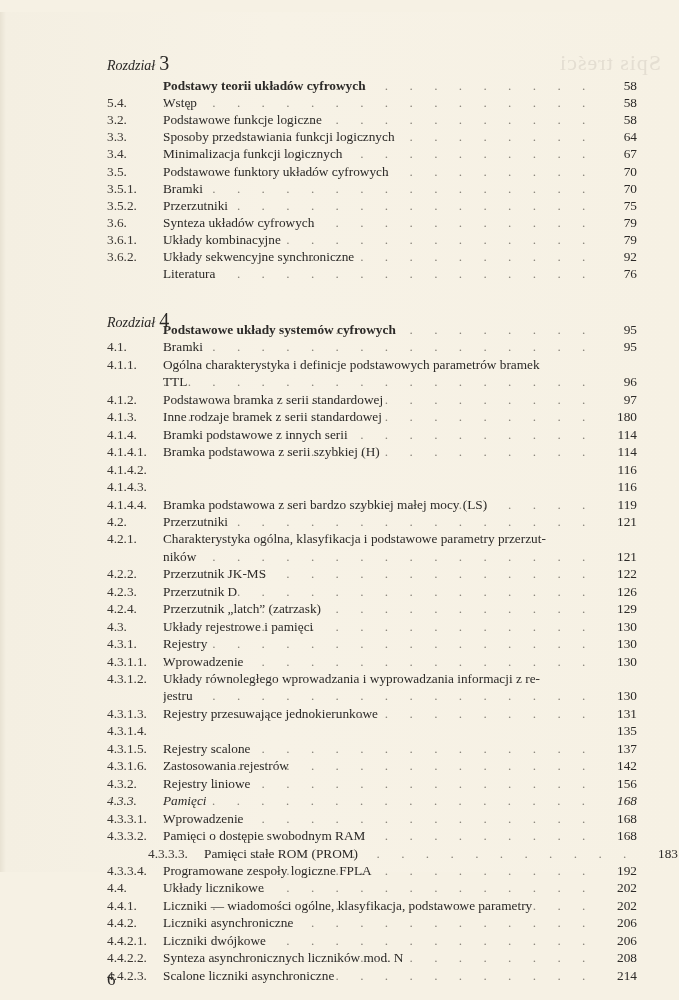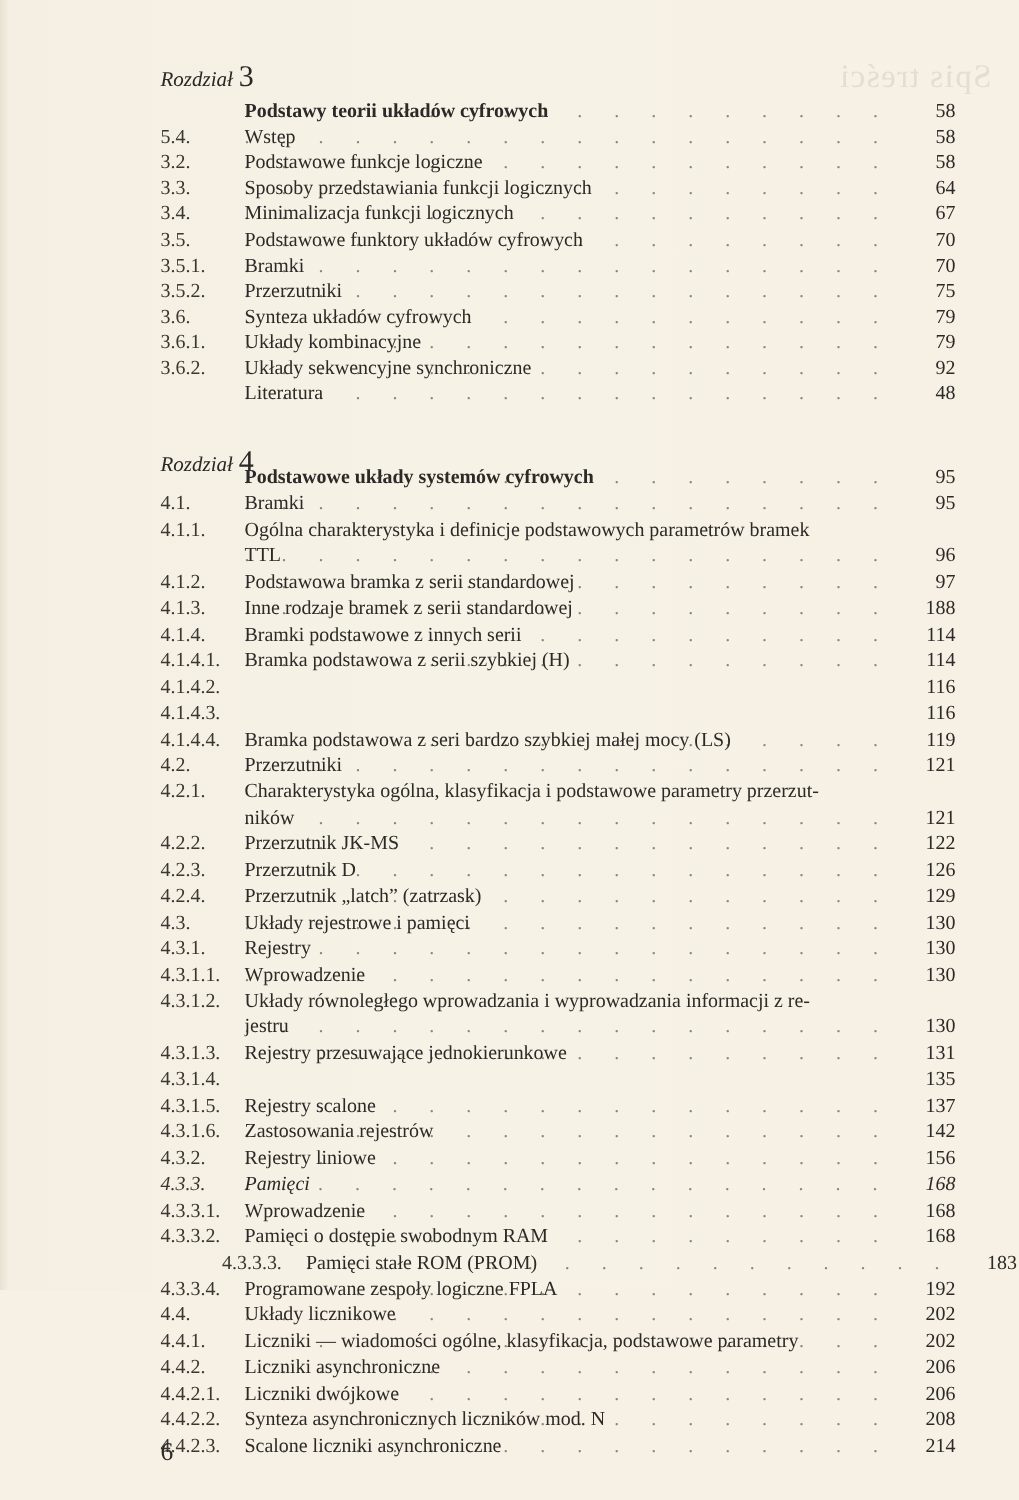--- a/index.html
+++ b/index.html
@@ -4,21 +4,21 @@
 <style>
   html, body { margin: 0; padding: 0; }
   body {
     width: 679px; height: 1000px; overflow: hidden;
     background: #f6f1e4;
     font-family: "Liberation Serif", "DejaVu Serif", serif;
     color: #2c2a28;
     position: relative;
   }
   .page {
-    position: absolute; left: 0; top: 0; width: 679px; height: 860px;
+    position: absolute; left: 0; top: 12px; width: 679px; height: 860px;
     background: linear-gradient(90deg, #e8e2d3 0px, #f4efe2 6px, #f7f2e6 40%, #f6f1e4 100%);
   }
   .bleed {
     position: absolute; right: 18px; top: 38px;
     font-family: "Liberation Serif", serif; font-size: 22px; color: #e4ded2;
     transform: scaleX(-1); letter-spacing: 1px;
   }
   .content { position: absolute; left: 107px; top: 0; width: 530px; }
   .chapter {
     position: absolute; left: 0;
@@ -99,21 +99,21 @@
         <span class="page-no">79</span>
       </div>
       <div class="row" style="top: 236px;">
         <span class="num">3.6.2.</span>
         <span class="title"><span class="dots">. . . . . . . . . . . . . . . . . . . . . . . . . . . . . . . . . . . . . . . . . . . . . . . . . . . . . . . . . . . . </span><span class="t">Układy sekwencyjne synchroniczne</span></span>
         <span class="page-no">92</span>
       </div>
       <div class="row" style="top: 253.1px;">
         <span class="num"></span>
         <span class="title"><span class="dots">. . . . . . . . . . . . . . . . . . . . . . . . . . . . . . . . . . . . . . . . . . . . . . . . . . . . . . . . . . . . </span><span class="t">Literatura</span></span>
-        <span class="page-no">48</span>
+        <span class="page-no">76</span>
       </div>
       <div class="chapter" style="top: 297px;"><span>Rozdział</span><span class="num">4</span></div>
       <div class="row bold" style="top: 309px;">
         <span class="num"></span>
         <span class="title"><span class="dots">. . . . . . . . . . . . . . . . . . . . . . . . . . . . . . . . . . . . . . . . . . . . . . . . . . . . . . . . . . . . </span><span class="t">Podstawowe układy systemów cyfrowych</span></span>
         <span class="page-no">95</span>
       </div>
       <div class="row" style="top: 326.45px;">
         <span class="num">4.1.</span>
         <span class="title"><span class="dots">. . . . . . . . . . . . . . . . . . . . . . . . . . . . . . . . . . . . . . . . . . . . . . . . . . . . . . . . . . . . </span><span class="t">Bramki</span></span>
@@ -130,21 +130,21 @@
         <span class="page-no">96</span>
       </div>
       <div class="row" style="top: 378.8px;">
         <span class="num">4.1.2.</span>
         <span class="title"><span class="dots">. . . . . . . . . . . . . . . . . . . . . . . . . . . . . . . . . . . . . . . . . . . . . . . . . . . . . . . . . . . . </span><span class="t">Podstawowa bramka z serii standardowej</span></span>
         <span class="page-no">97</span>
       </div>
       <div class="row" style="top: 396.25px;">
         <span class="num">4.1.3.</span>
         <span class="title"><span class="dots">. . . . . . . . . . . . . . . . . . . . . . . . . . . . . . . . . . . . . . . . . . . . . . . . . . . . . . . . . . . . </span><span class="t">Inne rodzaje bramek z serii standardowej</span></span>
-        <span class="page-no">188</span>
+        <span class="page-no">180</span>
       </div>
       <div class="row" style="top: 413.7px;">
         <span class="num">4.1.4.</span>
         <span class="title"><span class="dots">. . . . . . . . . . . . . . . . . . . . . . . . . . . . . . . . . . . . . . . . . . . . . . . . . . . . . . . . . . . . </span><span class="t">Bramki podstawowe z innych serii</span></span>
         <span class="page-no">114</span>
       </div>
       <div class="row" style="top: 431.15px;">
         <span class="num">4.1.4.1.</span>
         <span class="title"><span class="dots">. . . . . . . . . . . . . . . . . . . . . . . . . . . . . . . . . . . . . . . . . . . . . . . . . . . . . . . . . . . . </span><span class="t">Bramka podstawowa z serii szybkiej (H)</span></span>
         <span class="page-no">114</span>

